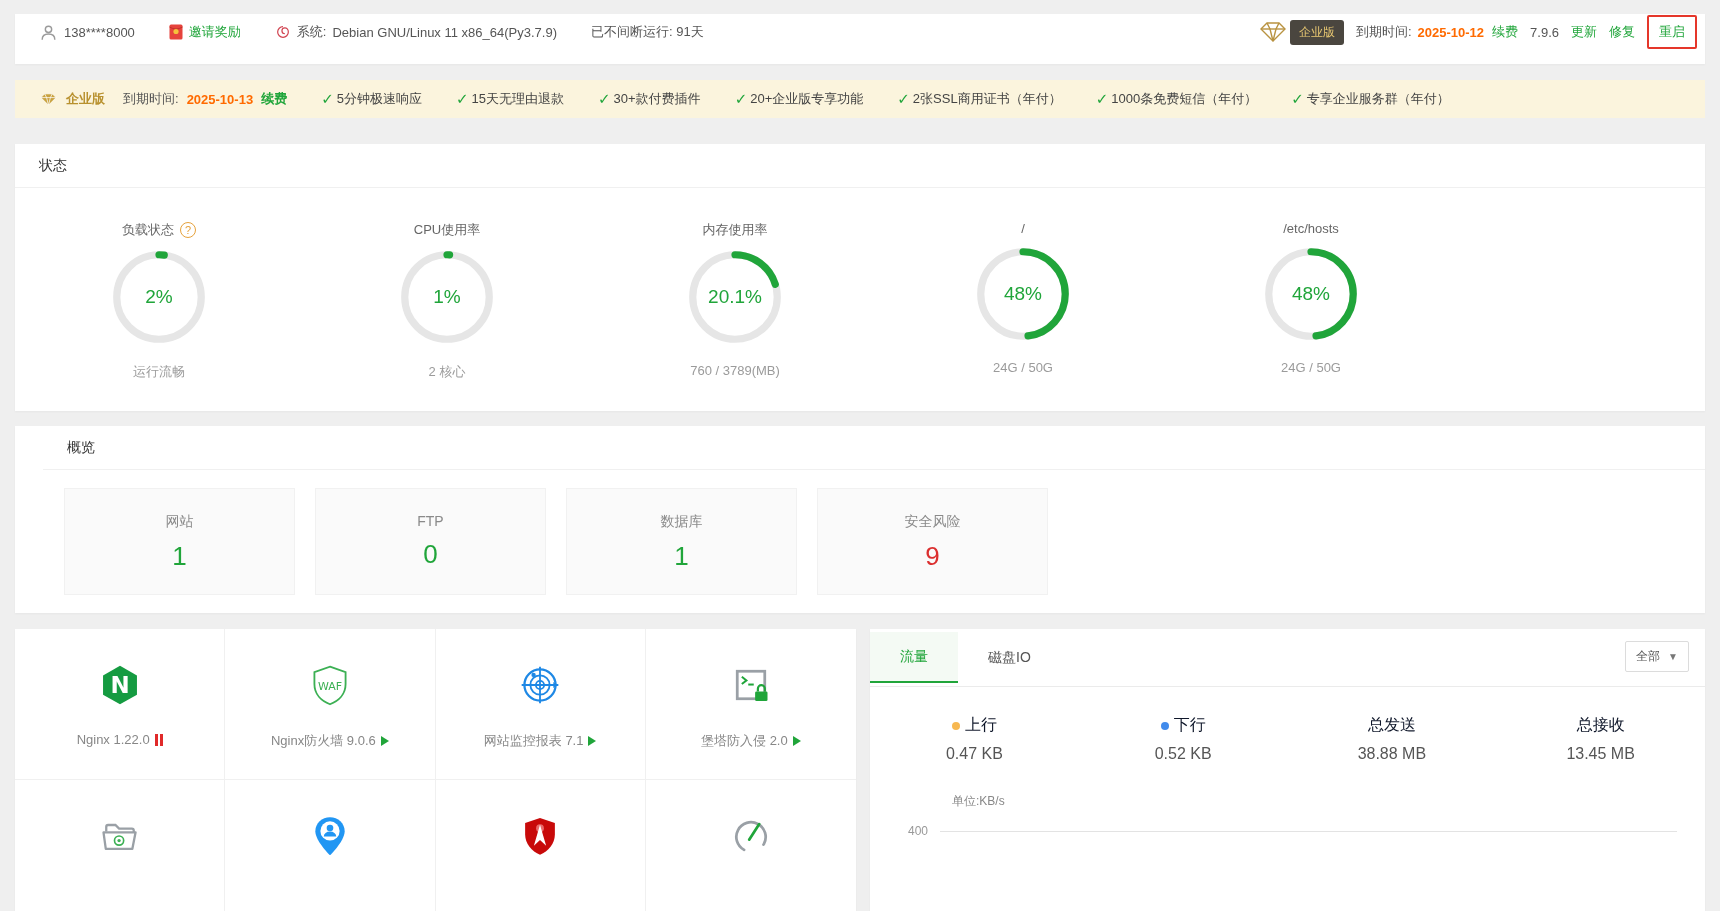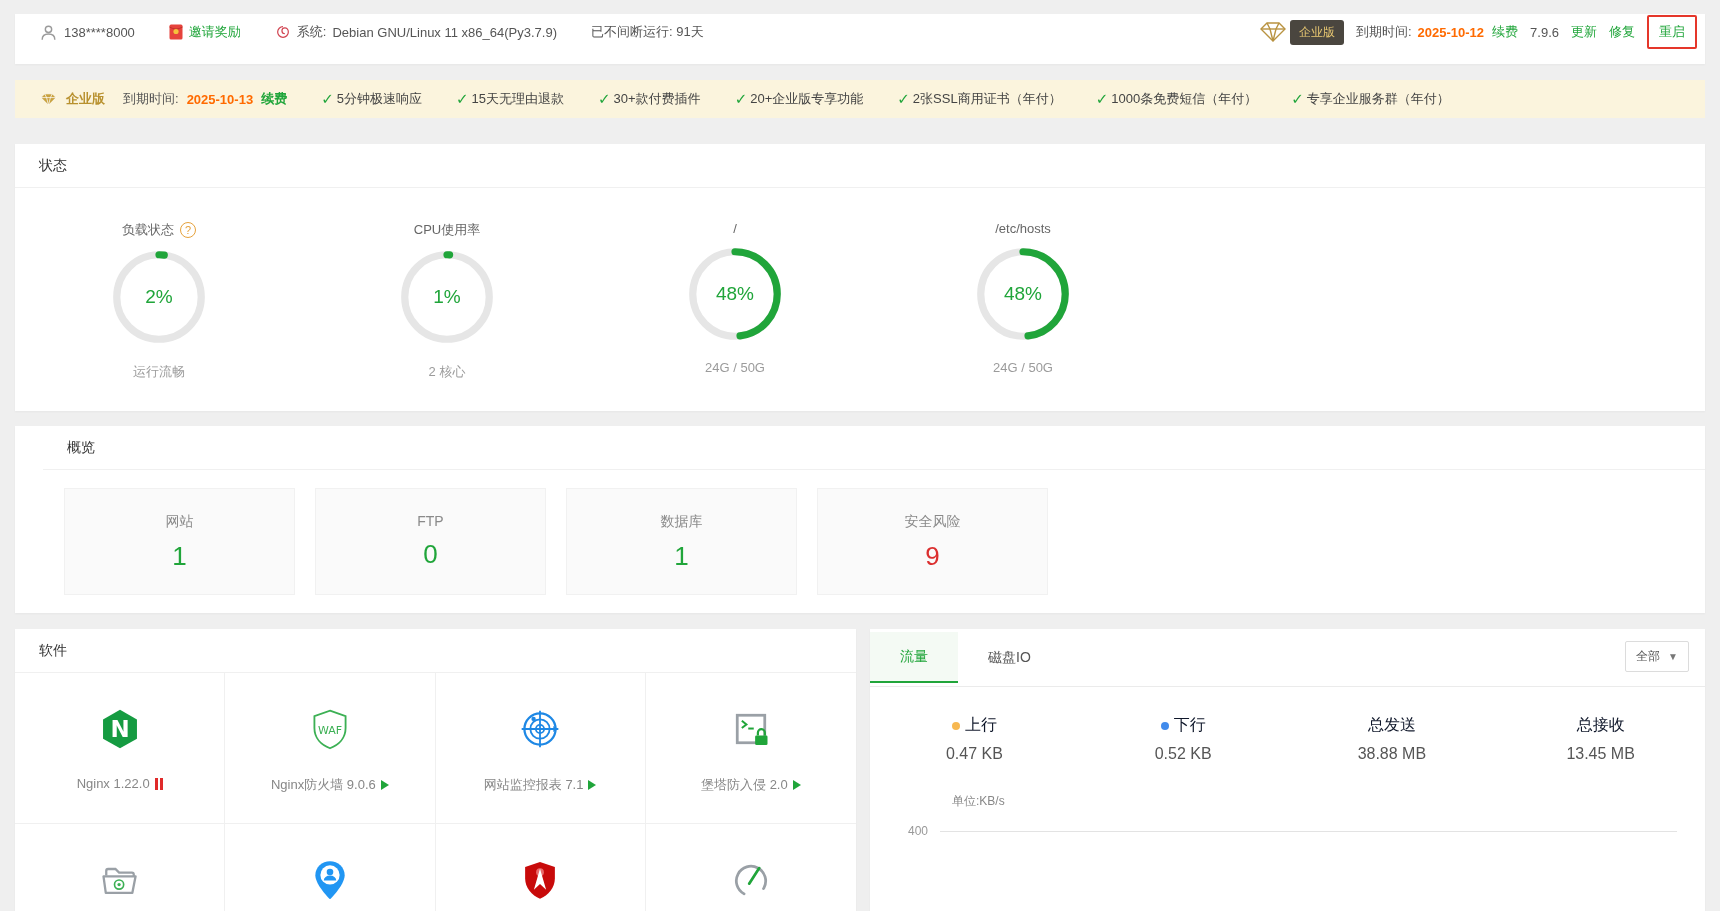--- a/index.html
+++ b/index.html
@@ -216,20 +216,33 @@
         <div class="donut-wrap">
           <svg class="donut" viewBox="0 0 100 100">
               <circle class="track" cx="50" cy="50" r="44"></circle>
               <circle class="gauge-arc" cx="50" cy="50" r="44" stroke-dasharray="2.764601535159018 276.46015351590177"></circle>
             </svg>
           <div class="g-val">1%</div>
         </div>
         <div class="g-sub">2 核心</div>
       </div>
 
+      <div class="gauge">
+        <div class="g-title">
+            <span>内存使用率</span>
+          </div>
+        <div class="donut-wrap">
+          <svg class="donut" viewBox="0 0 100 100">
+              <circle class="track" cx="50" cy="50" r="44"></circle>
+              <circle class="gauge-arc" cx="50" cy="50" r="44" stroke-dasharray="55.56849085669626 276.46015351590177"></circle>
+            </svg>
+          <div class="g-val">20.1%</div>
+        </div>
+        <div class="g-sub">760 / 3789(MB)</div>
+      </div>
 
       <div class="gauge">
         <div class="g-title">
             <span>/</span>
           </div>
         <div class="donut-wrap">
           <svg class="donut" viewBox="0 0 100 100">
               <circle class="track" cx="50" cy="50" r="44"></circle>
               <circle class="gauge-arc" cx="50" cy="50" r="44" stroke-dasharray="132.70087368763285 276.46015351590177"></circle>
             </svg>
@@ -273,21 +286,20 @@
       <div class="ov-card">
         <div class="ov-label">安全风险</div>
         <div class="ov-val ov-red">9</div>
       </div>
     </div>
   </div>
 
   <div class="bottom">
 
     <div class="card card-software">
-      <div class="card-header">软件</div>
       <div class="sw-grid">
 
         <div class="sw-tile">
           <div class="sw-icon">
             <svg width="44" height="44" viewBox="0 0 48 48">
                 <polygon points="24,3 42.5,13.5 42.5,34.5 24,45 5.5,34.5 5.5,13.5" fill="#159b41"></polygon>
                 <text x="24" y="33" text-anchor="middle" font-size="25" font-weight="bold" fill="#fff">N</text>
               </svg>
           </div>
           <div class="sw-name">

